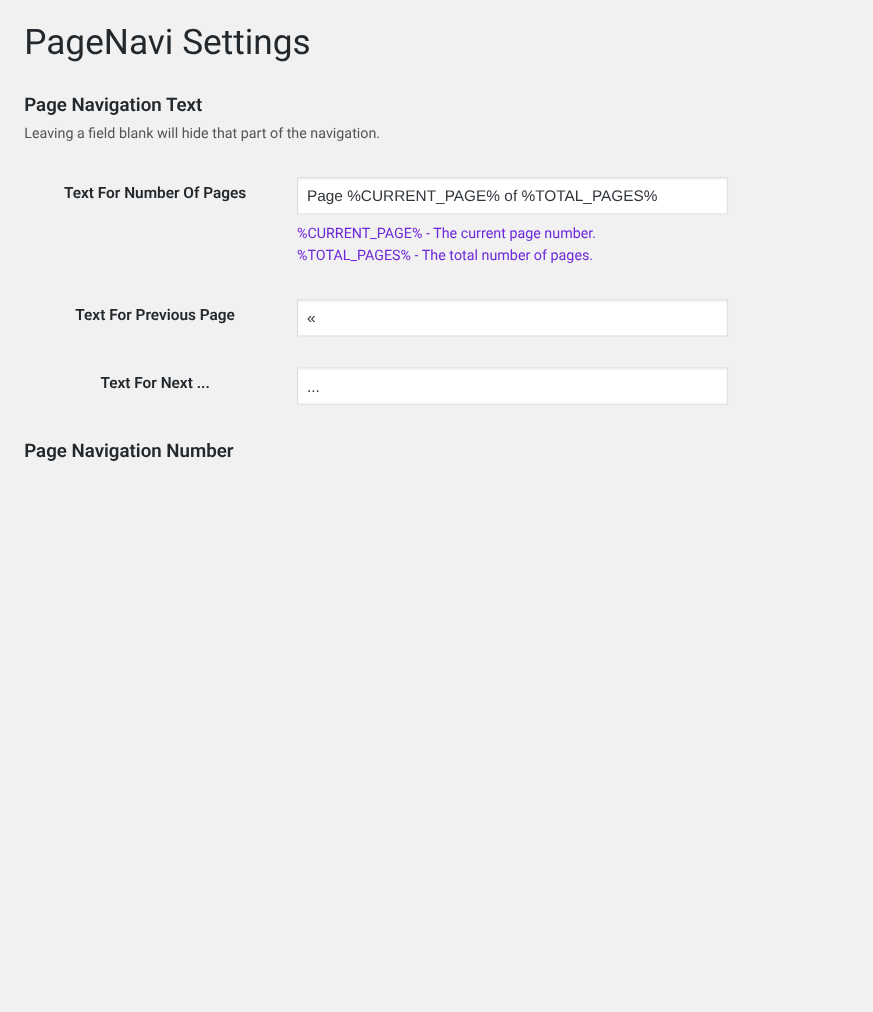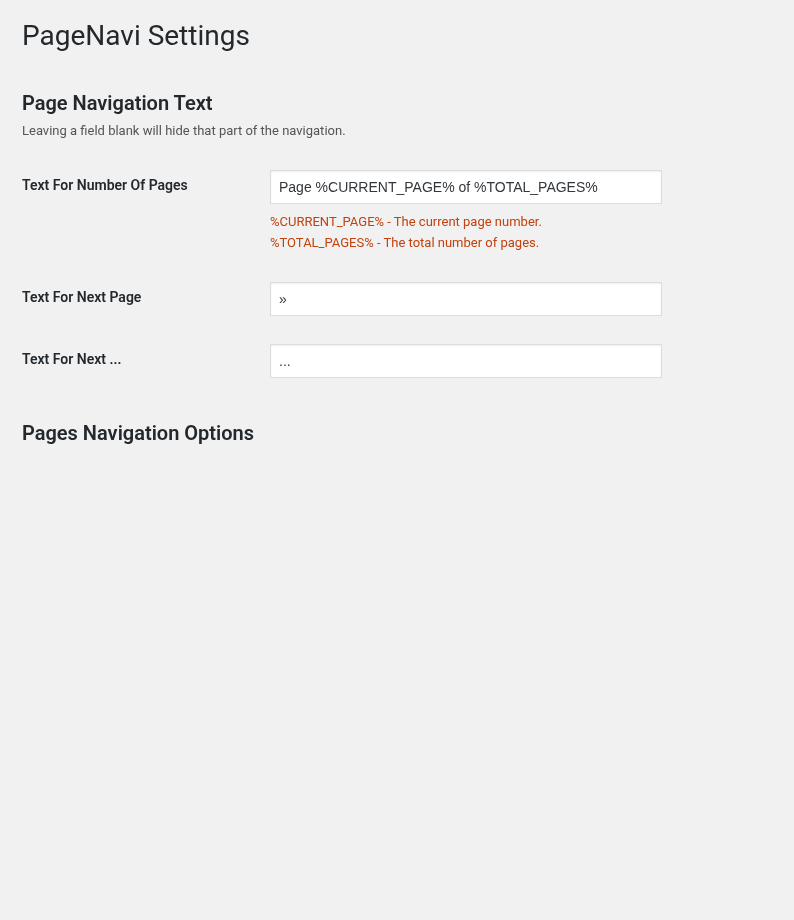--- a/index.html
+++ b/index.html
@@ -9,47 +9,47 @@
     }
     body {
       font-family: -apple-system, BlinkMacSystemFont, "Segoe UI", Roboto, Oxygen-Sans, Ubuntu, Cantarell, "Helvetica Neue", sans-serif;
       background-color: #f1f1f1;
       color: #23282d;
       font-size: 13px;
       padding: 0 22px 20px 22px;
       width: 794px;
     }
     h1 {
-      font-size: 28px;
+      font-size: 32px;
       font-weight: 400;
       color: #23282d;
       padding: 18px 0 8px 0;
       line-height: 1.3;
     }
     h3 {
-      font-size: 20px;
+      font-size: 17px;
       font-weight: 600;
       color: #23282d;
-      margin: 29px 0 8px 0;
+      margin: 18px 0 8px 0;
     }
     .description-top {
       color: #555;
       font-size: 13px;
       margin: 6px 0 18px 0;
     }
     .form-table {
       width: 100%;
       border-collapse: collapse;
       margin-top: 10px;
     }
     .form-table tr {
       vertical-align: top;
     }
     .form-table th {
-      text-align: left;
+      text-align: center;
       font-weight: 600;
       font-size: 14px;
       color: #23282d;
       width: 248px;
       padding: 20px 10px 20px 0;
       vertical-align: top;
       line-height: 1.3;
     }
     .form-table td {
       padding: 14px 10px 14px 0;
@@ -61,21 +61,21 @@
       font-size: 14px;
       line-height: 1.4;
       border: 1px solid #ddd;
       background: #fff;
       color: #32373c;
       box-shadow: inset 0 1px 2px rgba(0,0,0,0.07);
       outline: none;
       height: 28px;
     }
     .help-text {
-      color: #c2410c;
+      color: #6d28d9;
       font-size: 13px;
       margin-top: 8px;
       line-height: 1.6;
     }
   </style>
 </head>
 <body>
 
 <h1>PageNavi Settings</h1>
 
@@ -89,27 +89,27 @@
       <th>Text For Number Of Pages</th>
       <td>
         <input type="text" value="Page %CURRENT_PAGE% of %TOTAL_PAGES%" style="">
         <div class="help-text">
           <div>%CURRENT_PAGE% - The current page number.</div>
           <div>%TOTAL_PAGES% - The total number of pages.</div>
         </div>
       </td>
     </tr>
     <tr>
-      <th>Text For Next Page</th>
+      <th>Text For Previous Page</th>
       <td>
-        <input type="text" value="»" style="">
+        <input type="text" value="«" style="">
       </td>
     </tr>
     <tr>
       <th>Text For Next ...</th>
       <td>
         <input type="text" value="..." style="">
       </td>
     </tr>
   </tbody>
 </table>
 
-<h3>Pages Navigation Options</h3>
+<h3>Page Navigation Number</h3>
 
 </body></html>

